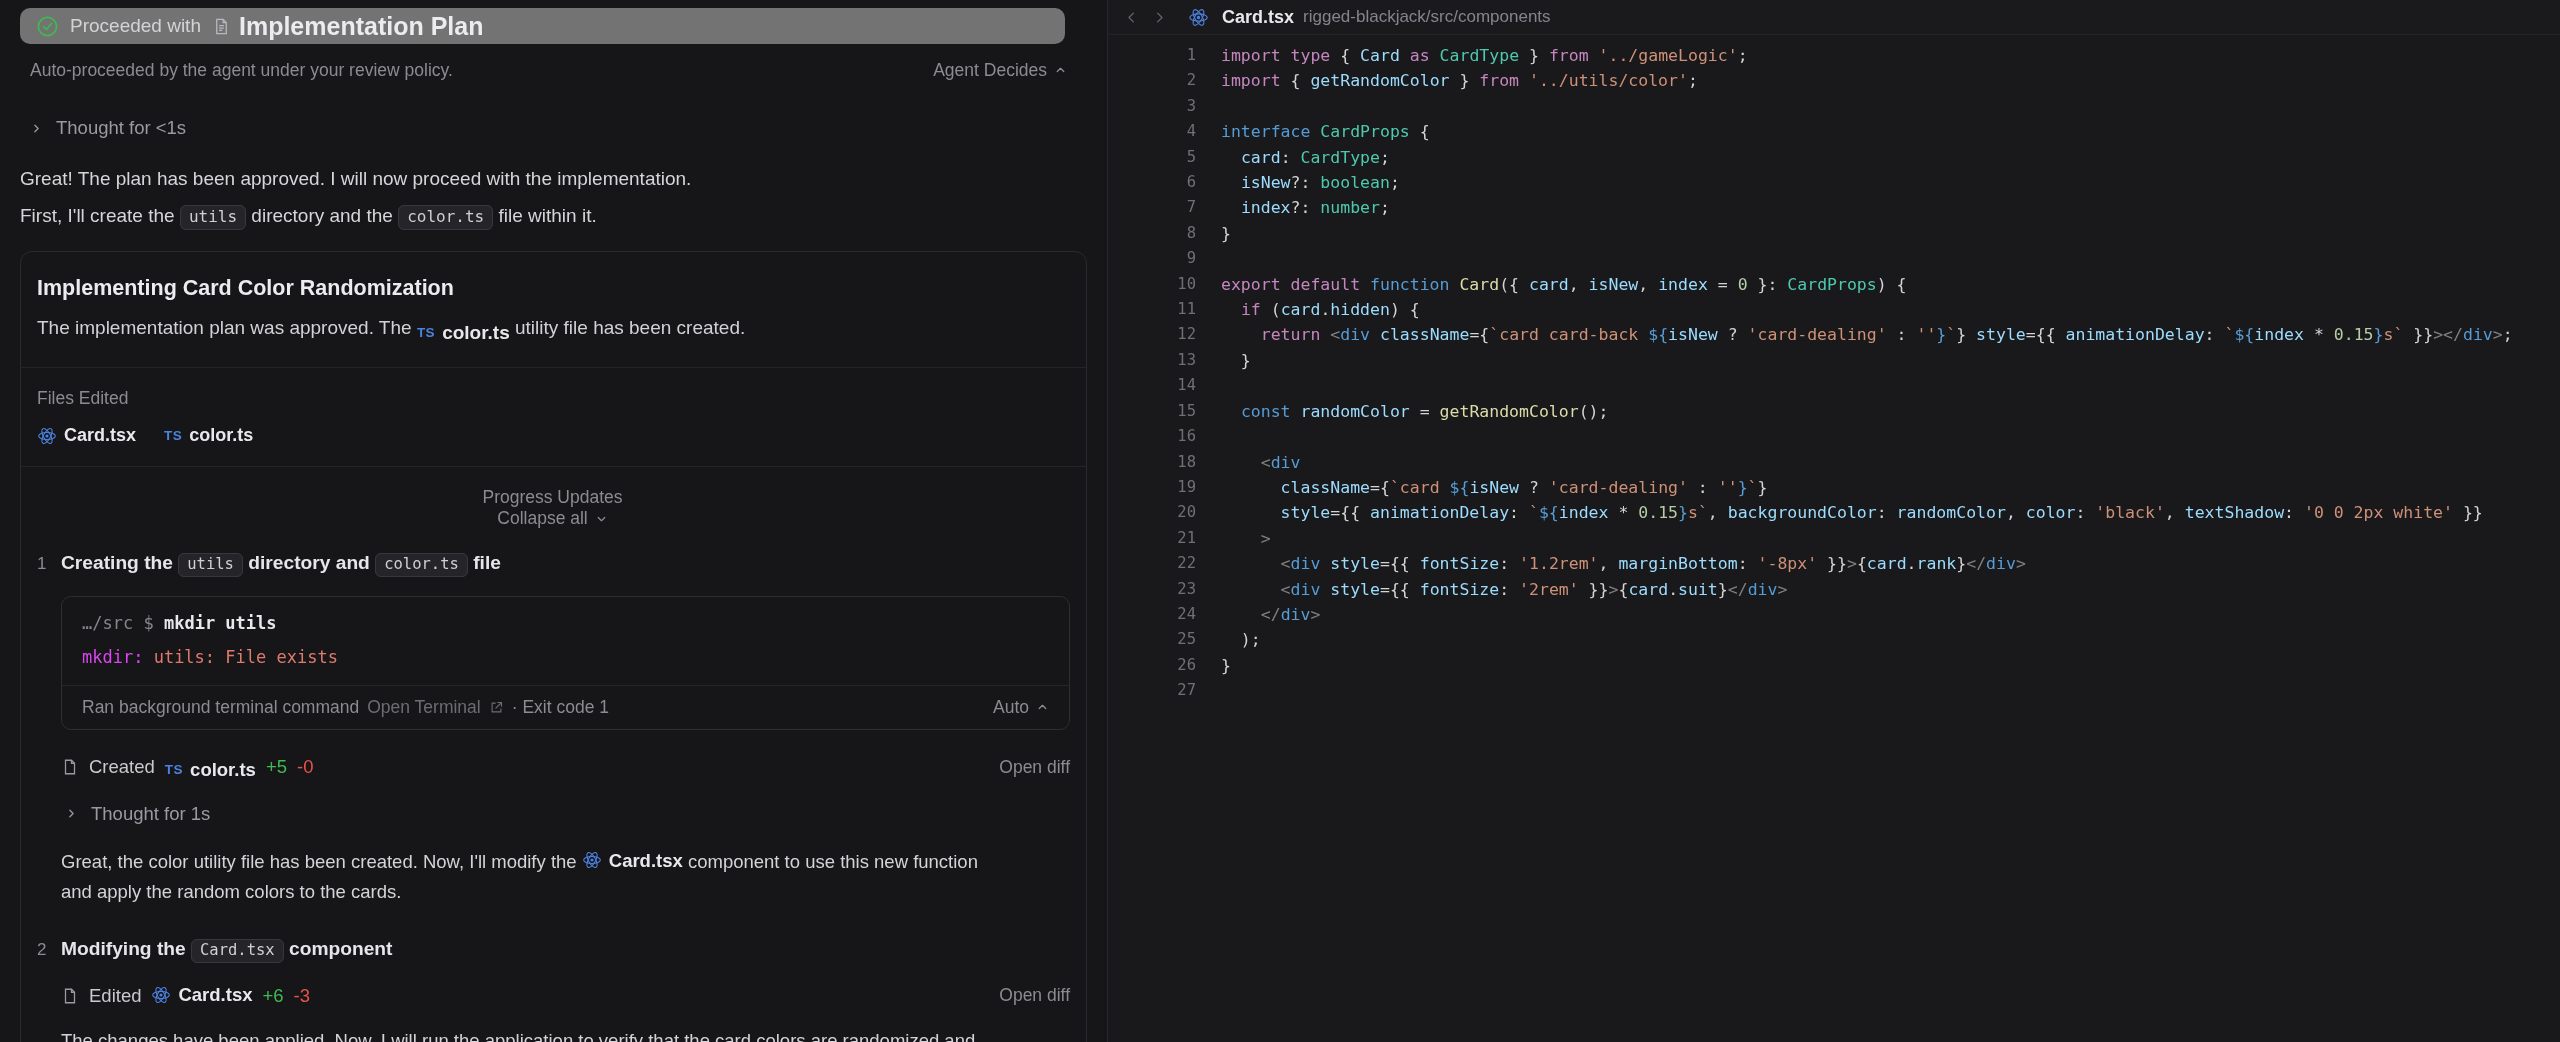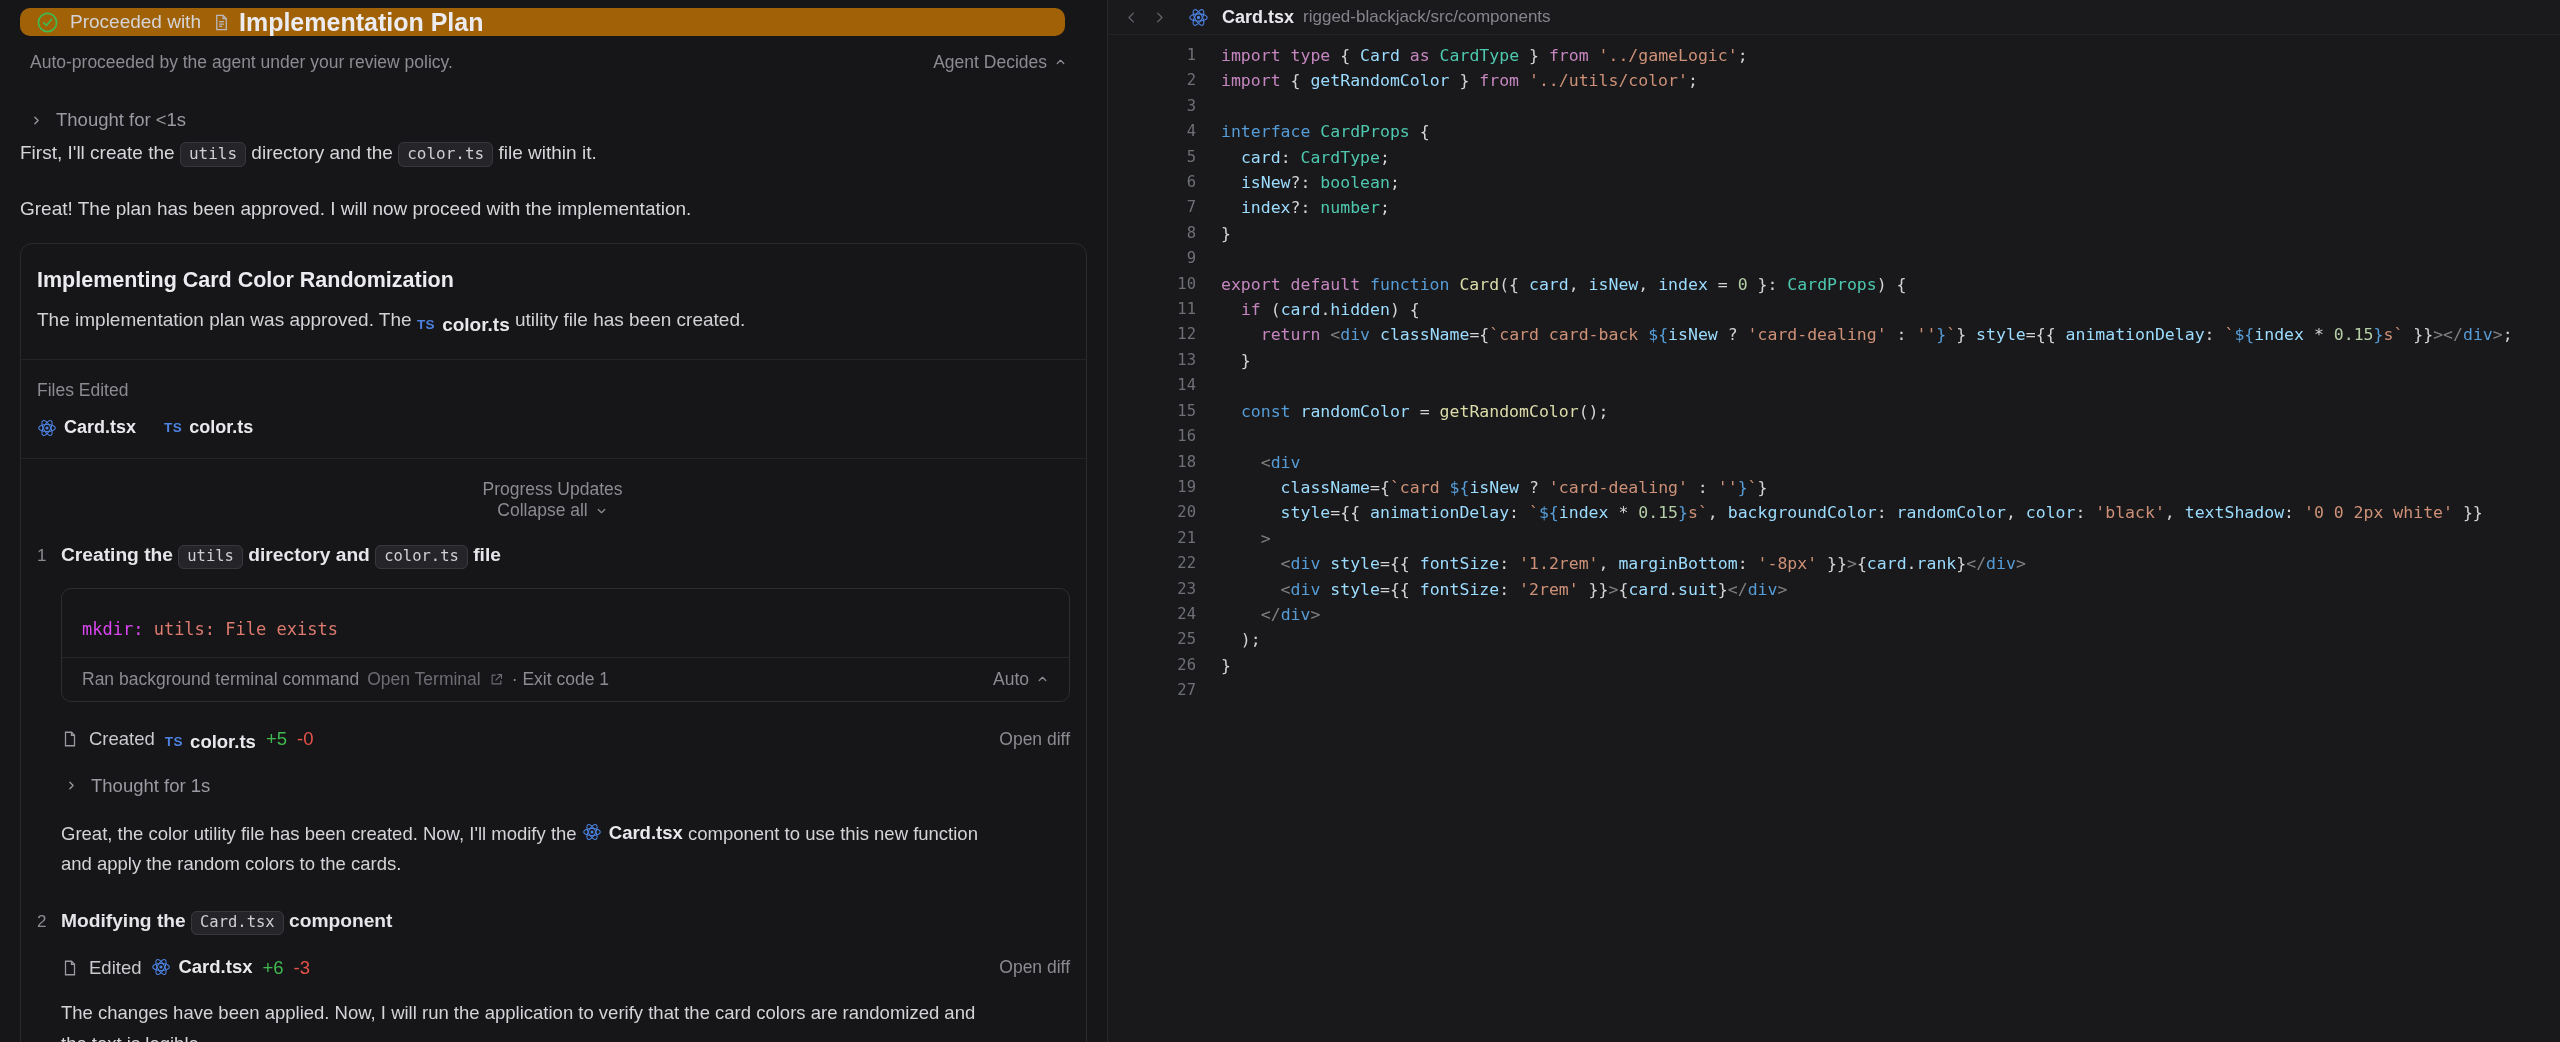--- a/index.html
+++ b/index.html
@@ -9,21 +9,21 @@
     -webkit-font-smoothing:antialiased;
   }
   .app{display:flex;width:2560px;height:1042px;}
 
   
   .left-panel{
     width:1108px;box-sizing:border-box;background:#161618;
     border-right:1px solid #27272b;padding:8px 20px 0 20px;flex-shrink:0;
   }
   .banner{
-    height:28px;margin-right:22px;background:#a16207;border-radius:10px;
+    height:36px;margin-right:22px;background:#737373;border-radius:10px;
     display:flex;align-items:center;gap:11px;padding:0 16px;cursor:default;
   }
   .banner .b-label{font-size:19px;color:#d4d4d8;}
   .banner .b-plan{font-size:25px;font-weight:700;color:#ececf0;margin-left:-3px;}
   .review-row{
     display:flex;justify-content:space-between;align-items:center;
     margin:16px 20px 0 10px;font-size:17.5px;color:#8b8b92;
   }
   .dropdown-btn{display:inline-flex;align-items:center;gap:7px;color:#8b8b92;cursor:pointer;background:none;border:none;font-size:17.5px;font-family:inherit;padding:0;}
   .thought-row{
@@ -138,22 +138,22 @@
       </button>
     </div>
 
     <div class="thought-row">
       <svg width="13" height="13" viewBox="0 0 24 24" fill="none" stroke="#9a9aa2" stroke-width="2.4" stroke-linecap="round" stroke-linejoin="round">
           <path d="M9 6l6 6-6 6"></path>
         </svg>
       <span>Thought for &lt;1s</span>
     </div>
 
+    <p class="para">Great! The plan has been approved. I will now proceed with the implementation.</p>
     <p class="para tight">First, I'll create the <code class="chip">utils</code> directory and the <code class="chip">color.ts</code> file within it.</p>
-    <p class="para">Great! The plan has been approved. I will now proceed with the implementation.</p>
 
     <div class="big-card">
 
       <div class="card-section">
         <h2 class="card-title">Implementing Card Color Randomization</h2>
         <div class="card-sub">The implementation plan was approved. The <span class="inline-file">
               <span class="ts-badge">TS</span>
               <span class="fname">color.ts</span>
             </span> utility file has been created.</div>
       </div>
@@ -191,20 +191,25 @@
         </div>
 
         <div class="step-row">
           <span class="step-num">1</span>
           <div class="step-title">Creating the <code class="chip">utils</code> directory and <code class="chip">color.ts</code> file</div>
         </div>
 
         <div class="step-body">
           <div class="terminal">
             <div class="t-inner">
+              <div class="t-cmdline">
+                <span>…/src</span>
+                <span>$</span>
+                <span class="t-cmd">mkdir utils</span>
+              </div>
               <div class="t-out">
                 <span class="pale">mkdir: </span><span class="err">utils: File exists</span>
               </div>
             </div>
             <div class="t-foot">
               <span class="t-foot-left">
                 <span>Ran background terminal command</span>
                 <span class="dim" style="cursor:pointer;">Open Terminal</span>
                 <svg width="15" height="15" viewBox="0 0 24 24" fill="none" stroke="#6c6c73" stroke-width="1.8" stroke-linecap="round" stroke-linejoin="round">
                     <path d="M10 5H5v14h14v-5"></path>

